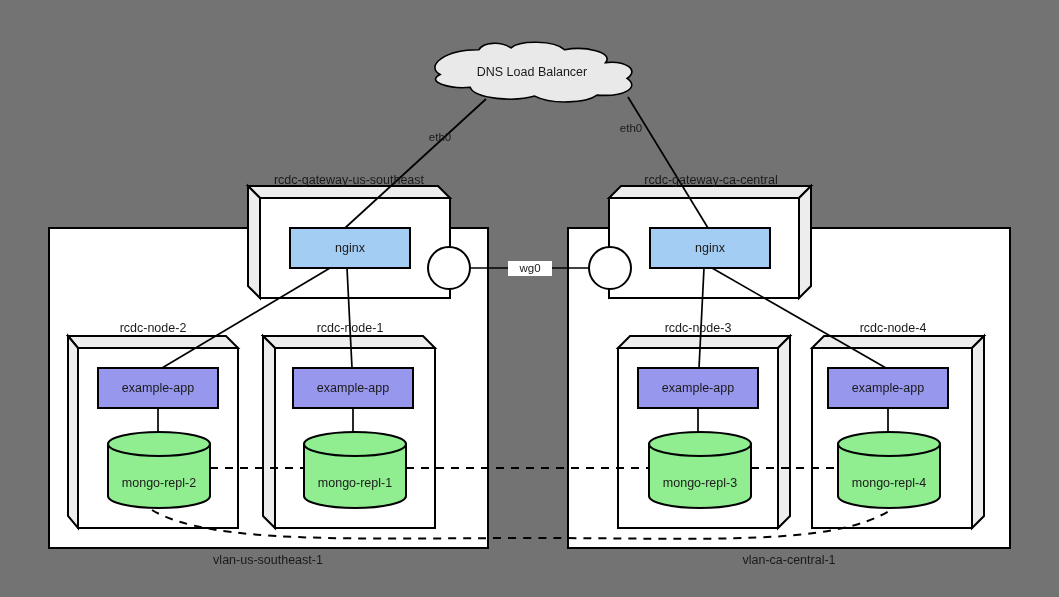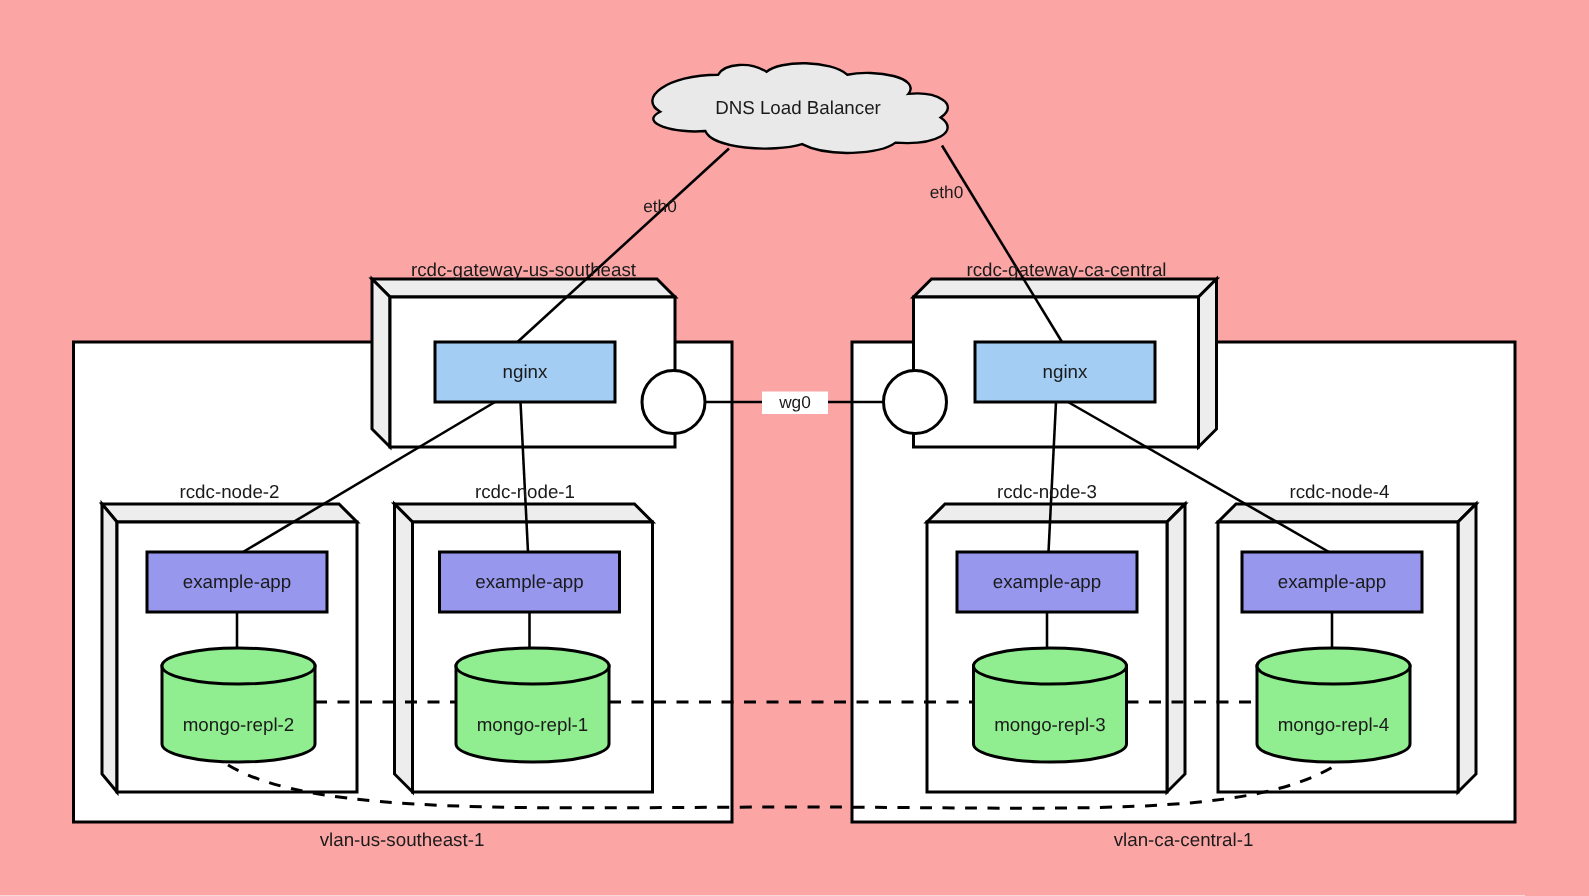--- a/index.html
+++ b/index.html
@@ -1,16 +1,16 @@
 <!DOCTYPE html>
 <html><head>
 <meta charset="utf-8">
 <style>
   html,body{margin:0;padding:0;background:#ffffff;}
-  .stage{position:relative;width:1059px;height:597px;background:#fca5a5;overflow:hidden;}
+  .stage{position:relative;width:1059px;height:597px;background:#737373;overflow:hidden;}
   svg{display:block;}
   text{font-family:"Liberation Sans",sans-serif;fill:#1a1a1a;}
   .lbl{font-size:12.5px;text-anchor:middle;}
   .small{font-size:11.5px;text-anchor:middle;}
   .shape{stroke:#000;stroke-width:2;}
   .edge{stroke:#000;stroke-width:1.7;fill:none;}
   .dashed{stroke:#000;stroke-width:2;fill:none;stroke-dasharray:8 7;}
 </style>
 </head>
 <body>

